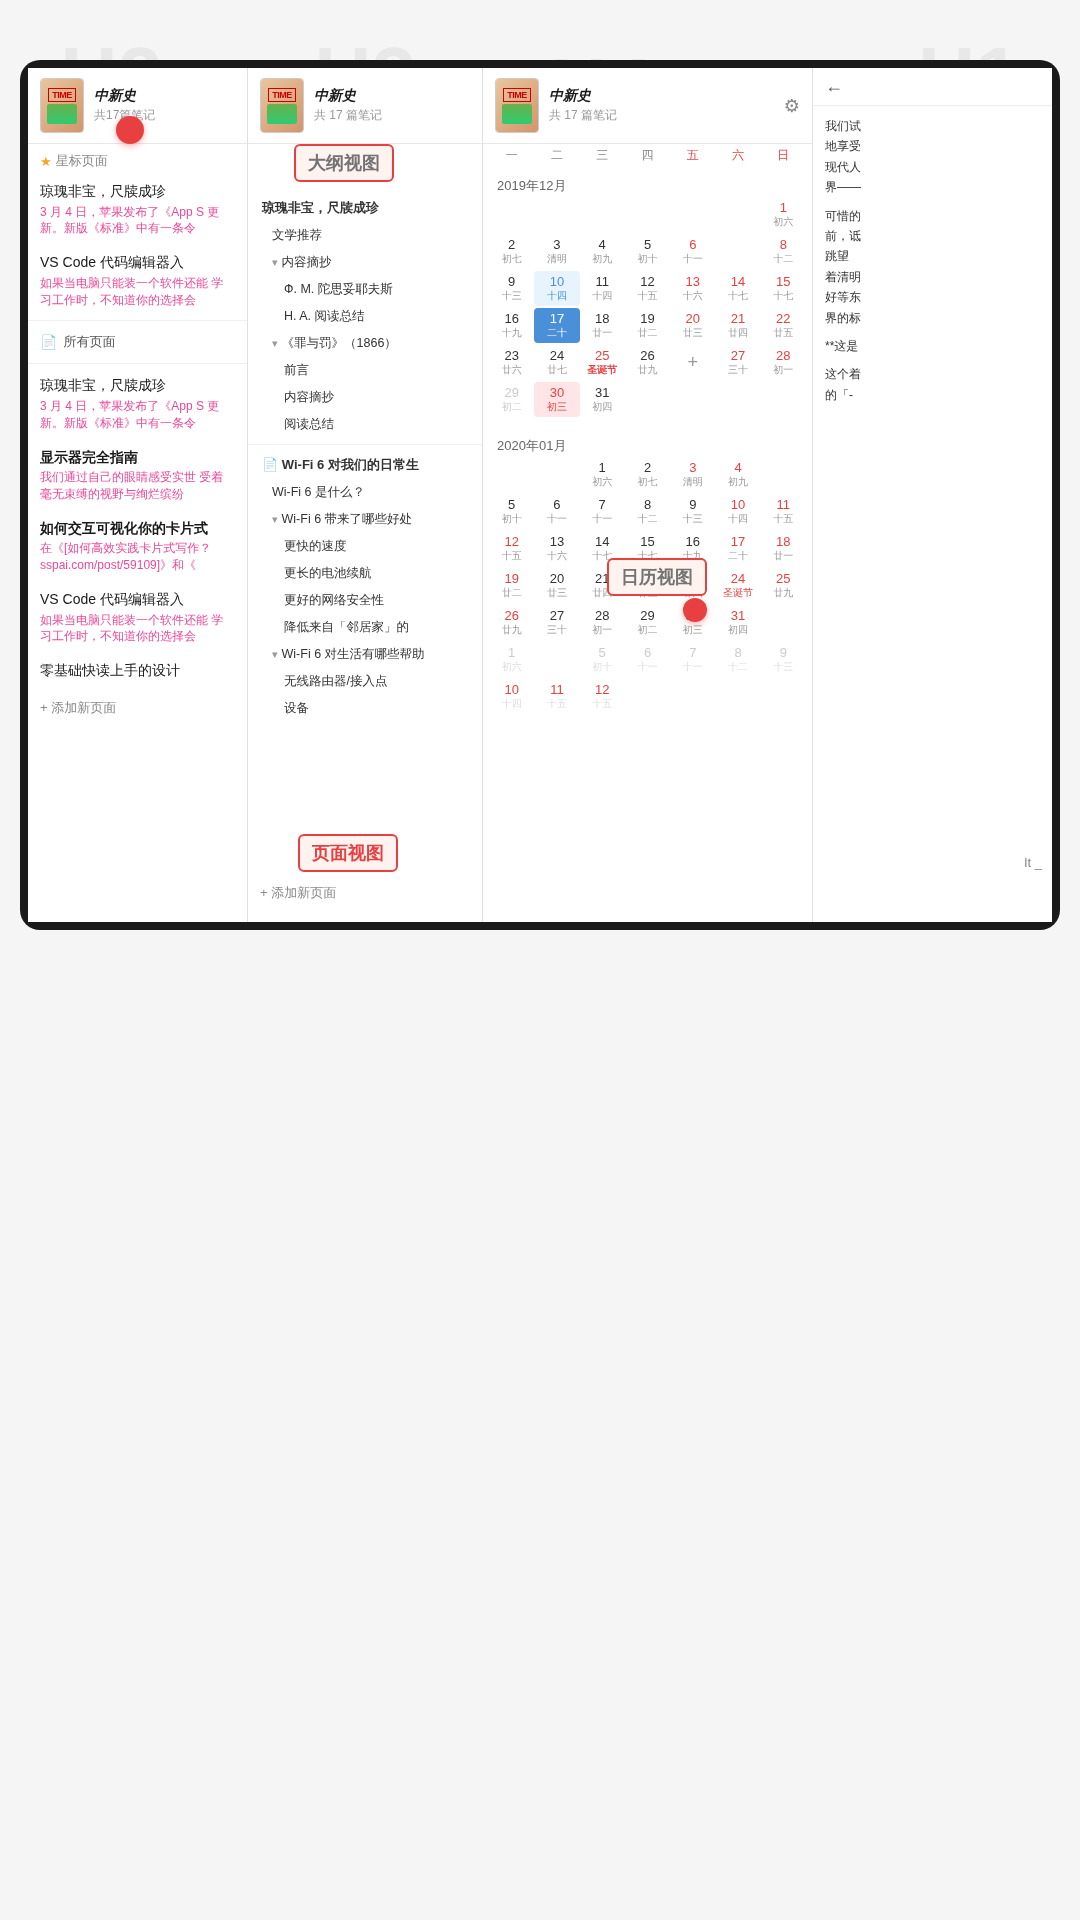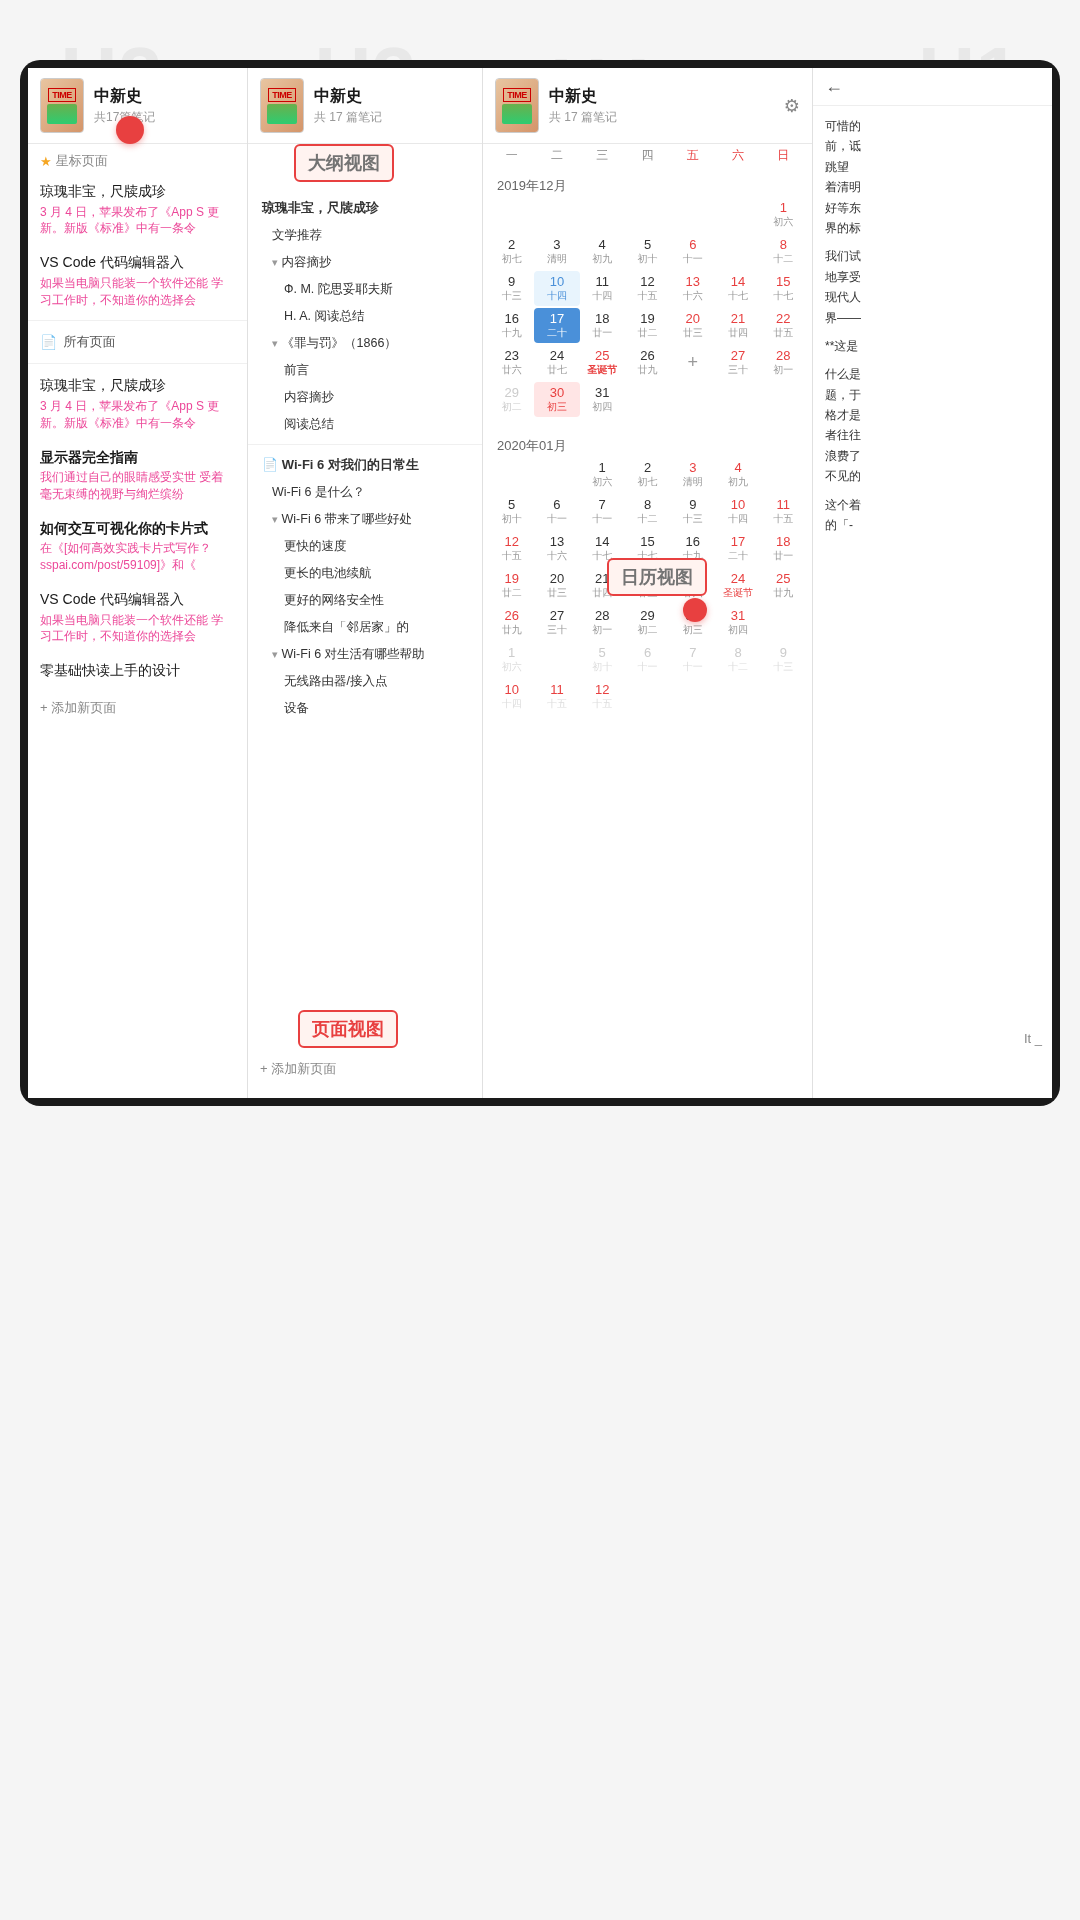--- a/index.html
+++ b/index.html
@@ -60,21 +60,21 @@
       width: 1040px;
       position: relative;
     }
 
     .device-frame {
       background: #1a1a1a;
       border-radius: 20px;
       padding: 8px;
       display: flex;
       overflow: hidden;
-      height: 1046px;
+      height: 870px;
     }
 
     
     .panel {
       background: #fff;
       overflow: hidden;
       position: relative;
     }
 
     .panel-left {
@@ -144,23 +144,24 @@
       height: 20px;
       background: linear-gradient(to bottom, #6ab04c, #2ecc71);
       margin-top: 2px;
       border-radius: 2px;
     }
     .notebook-info {
       margin-left: 10px;
       flex: 1;
     }
     .notebook-name {
-      font-size: 16px;
+      font-size: 14px;
       font-weight: 600;
       color: #1a1a1a;
+      font-style: italic;
     }
     .notebook-count {
       font-size: 12px;
       color: #999;
       margin-top: 2px;
     }
 
     
     .red-dot {
       width: 28px;
@@ -875,24 +876,23 @@
               <span class="day-cn">十五</span>
             </div>
         </div>
       </div>
 
       <div class="panel panel-right">
         <div class="right-back-btn">
           <span>←</span>
         </div>
         <div class="right-panel-content">
+          <p>我们试<br>地享受<br>现代人<br>界——</p>
           <p>可惜的<br>前，诋<br>跳望<br>着清明<br>好等东<br>界的标</p>
-          <p>我们试<br>地享受<br>现代人<br>界——</p>
           <p>**这是</p>
-          <p>什么是<br>题，于<br>格才是<br>者往往<br>浪费了<br>不见的</p>
           <p>这个着<br>的「-</p>
           <p style="position:absolute;bottom:40px;right:10px;font-size:13px;color:#888;">It _</p>
         </div>
       </div>
 
     </div>
   </div>
 
 </div>
 

